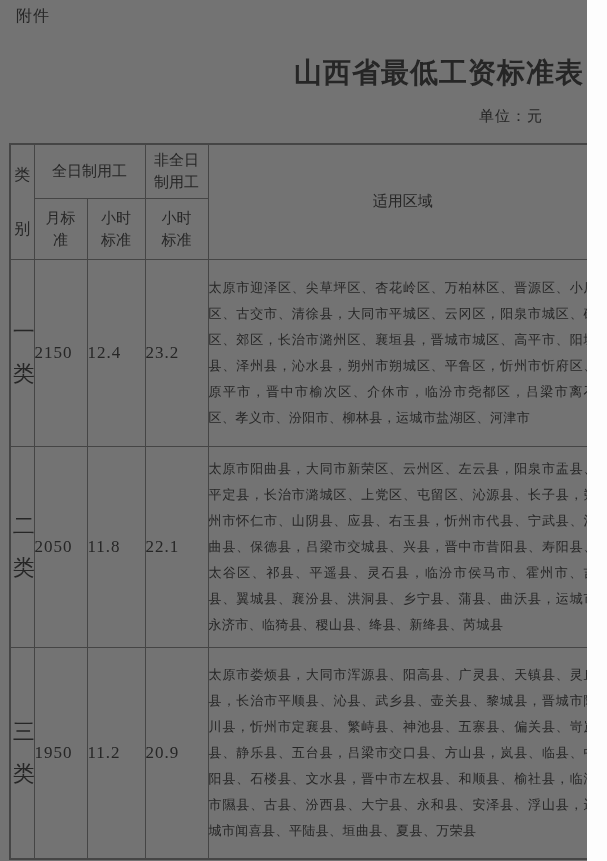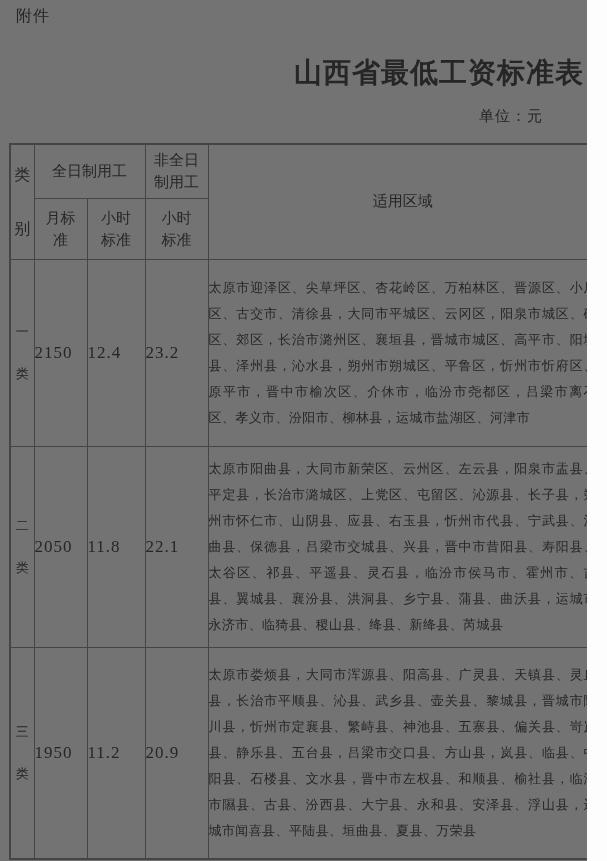--- a/index.html
+++ b/index.html
@@ -91,21 +91,21 @@
     line-height: 22px;
   }
   .wrap3 {
     width: 3.35em;
     margin: 4px auto;
     text-align: center;
     word-break: break-all;
     line-height: 22px;
   }
   .cat-cell {
-    font-size: 13px;
+    font-size: 22px;
     text-align: center;
   }
   .cat-cell .vstack { line-height: 42px; }
   .num-cell {
     font-size: 17px;
     letter-spacing: 1px;
     white-space: nowrap;
   }
   .region-cell {
     font-size: 13px;

